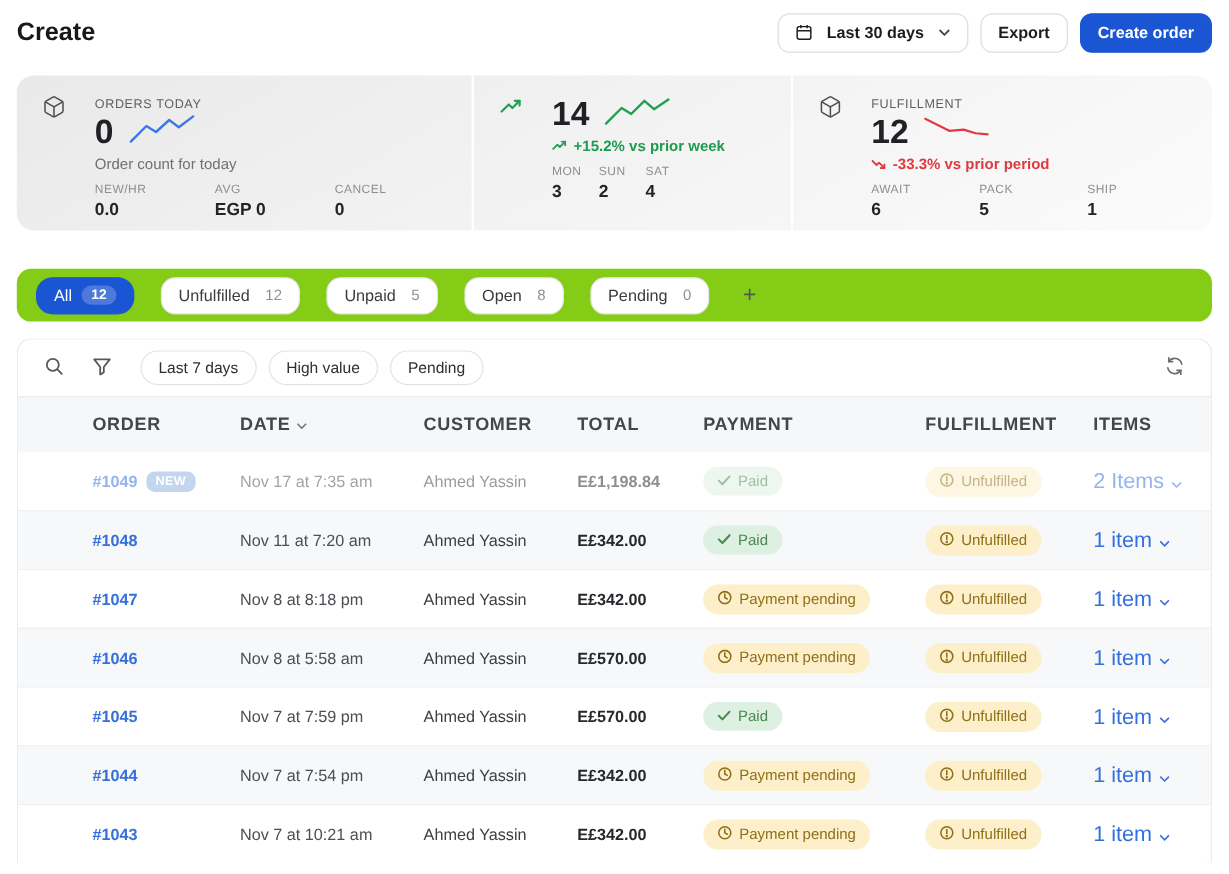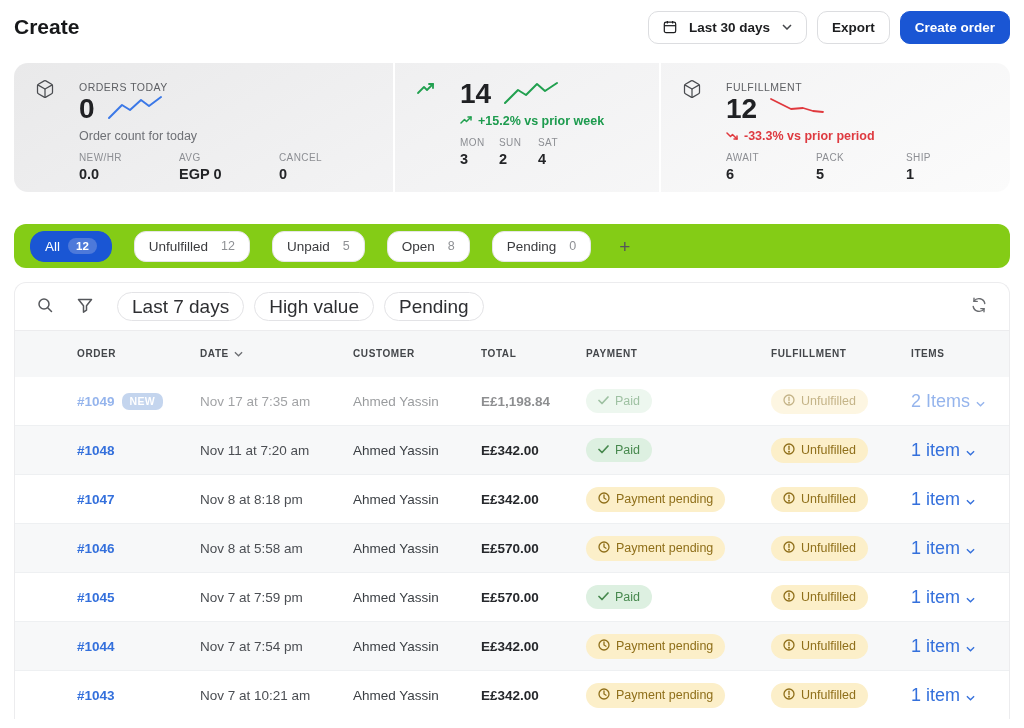--- a/index.html
+++ b/index.html
@@ -47,27 +47,27 @@
   .tab--active .tab-count { background:#4d79da; color:#fff; border-radius:10px; padding:2px 8px; font-size:11.5px; font-weight:600; }
   .tab-add { background:none; border:none; font-size:19px; color:#55565a; cursor:pointer; padding:0 6px; line-height:1; }
 
   
   .main-card { margin-top:14px; background:#fff; border:1px solid #ececee; border-bottom:none;
     border-radius:12px 12px 0 0; }
   .filterbar { height:47px; display:flex; align-items:center; padding:0 20px; gap:20px; }
   .icon-btn { background:none; border:none; cursor:pointer; display:flex; align-items:center; padding:2px; }
   .chips { display:flex; gap:10px; margin-left:2px; }
   .chip { height:29px; display:inline-flex; align-items:center; padding:0 14px; background:#fff;
-    border:1px solid #e3e3e6; border-radius:15px; font-size:19px; color:#2e2f32; cursor:pointer; font-family:inherit; }
+    border:1px solid #e3e3e6; border-radius:15px; font-size:13px; color:#2e2f32; cursor:pointer; font-family:inherit; }
   .filter-spacer { flex:1; }
 
   
   .thead, .trow { display:grid; grid-template-columns:123px 153px 128px 105px 185px 140px 1fr;
     padding-left:62px; padding-right:20px; align-items:center; }
-  .thead { height:46px; background:#f6f7f8; border-top:1px solid #ececee; font-size:10px; letter-spacing:.6px;
+  .thead { height:46px; background:#f6f7f8; border-top:1px solid #ececee; font-size:15px; letter-spacing:.6px;
     color:#43464a; font-weight:600; }
   .th { display:flex; align-items:center; gap:5px; }
   .trow { height:49px; font-size:13.5px; border-top:1px solid #eef0f2; }
   .trow:nth-child(even) { background:#f7f8f9; }
   .trow.muted { opacity:.52; }
   .cell-order { display:flex; align-items:center; gap:7px; }
   .order-link { color:var(--link-blue); font-weight:600; text-decoration:none; cursor:pointer; }
   .new-badge { background:var(--new-badge-bg); color:#fff; font-size:10.5px; font-weight:700; letter-spacing:.3px;
     padding:2.5px 8px; border-radius:7px; }
   .cell-date { color:#4b4e53; }

